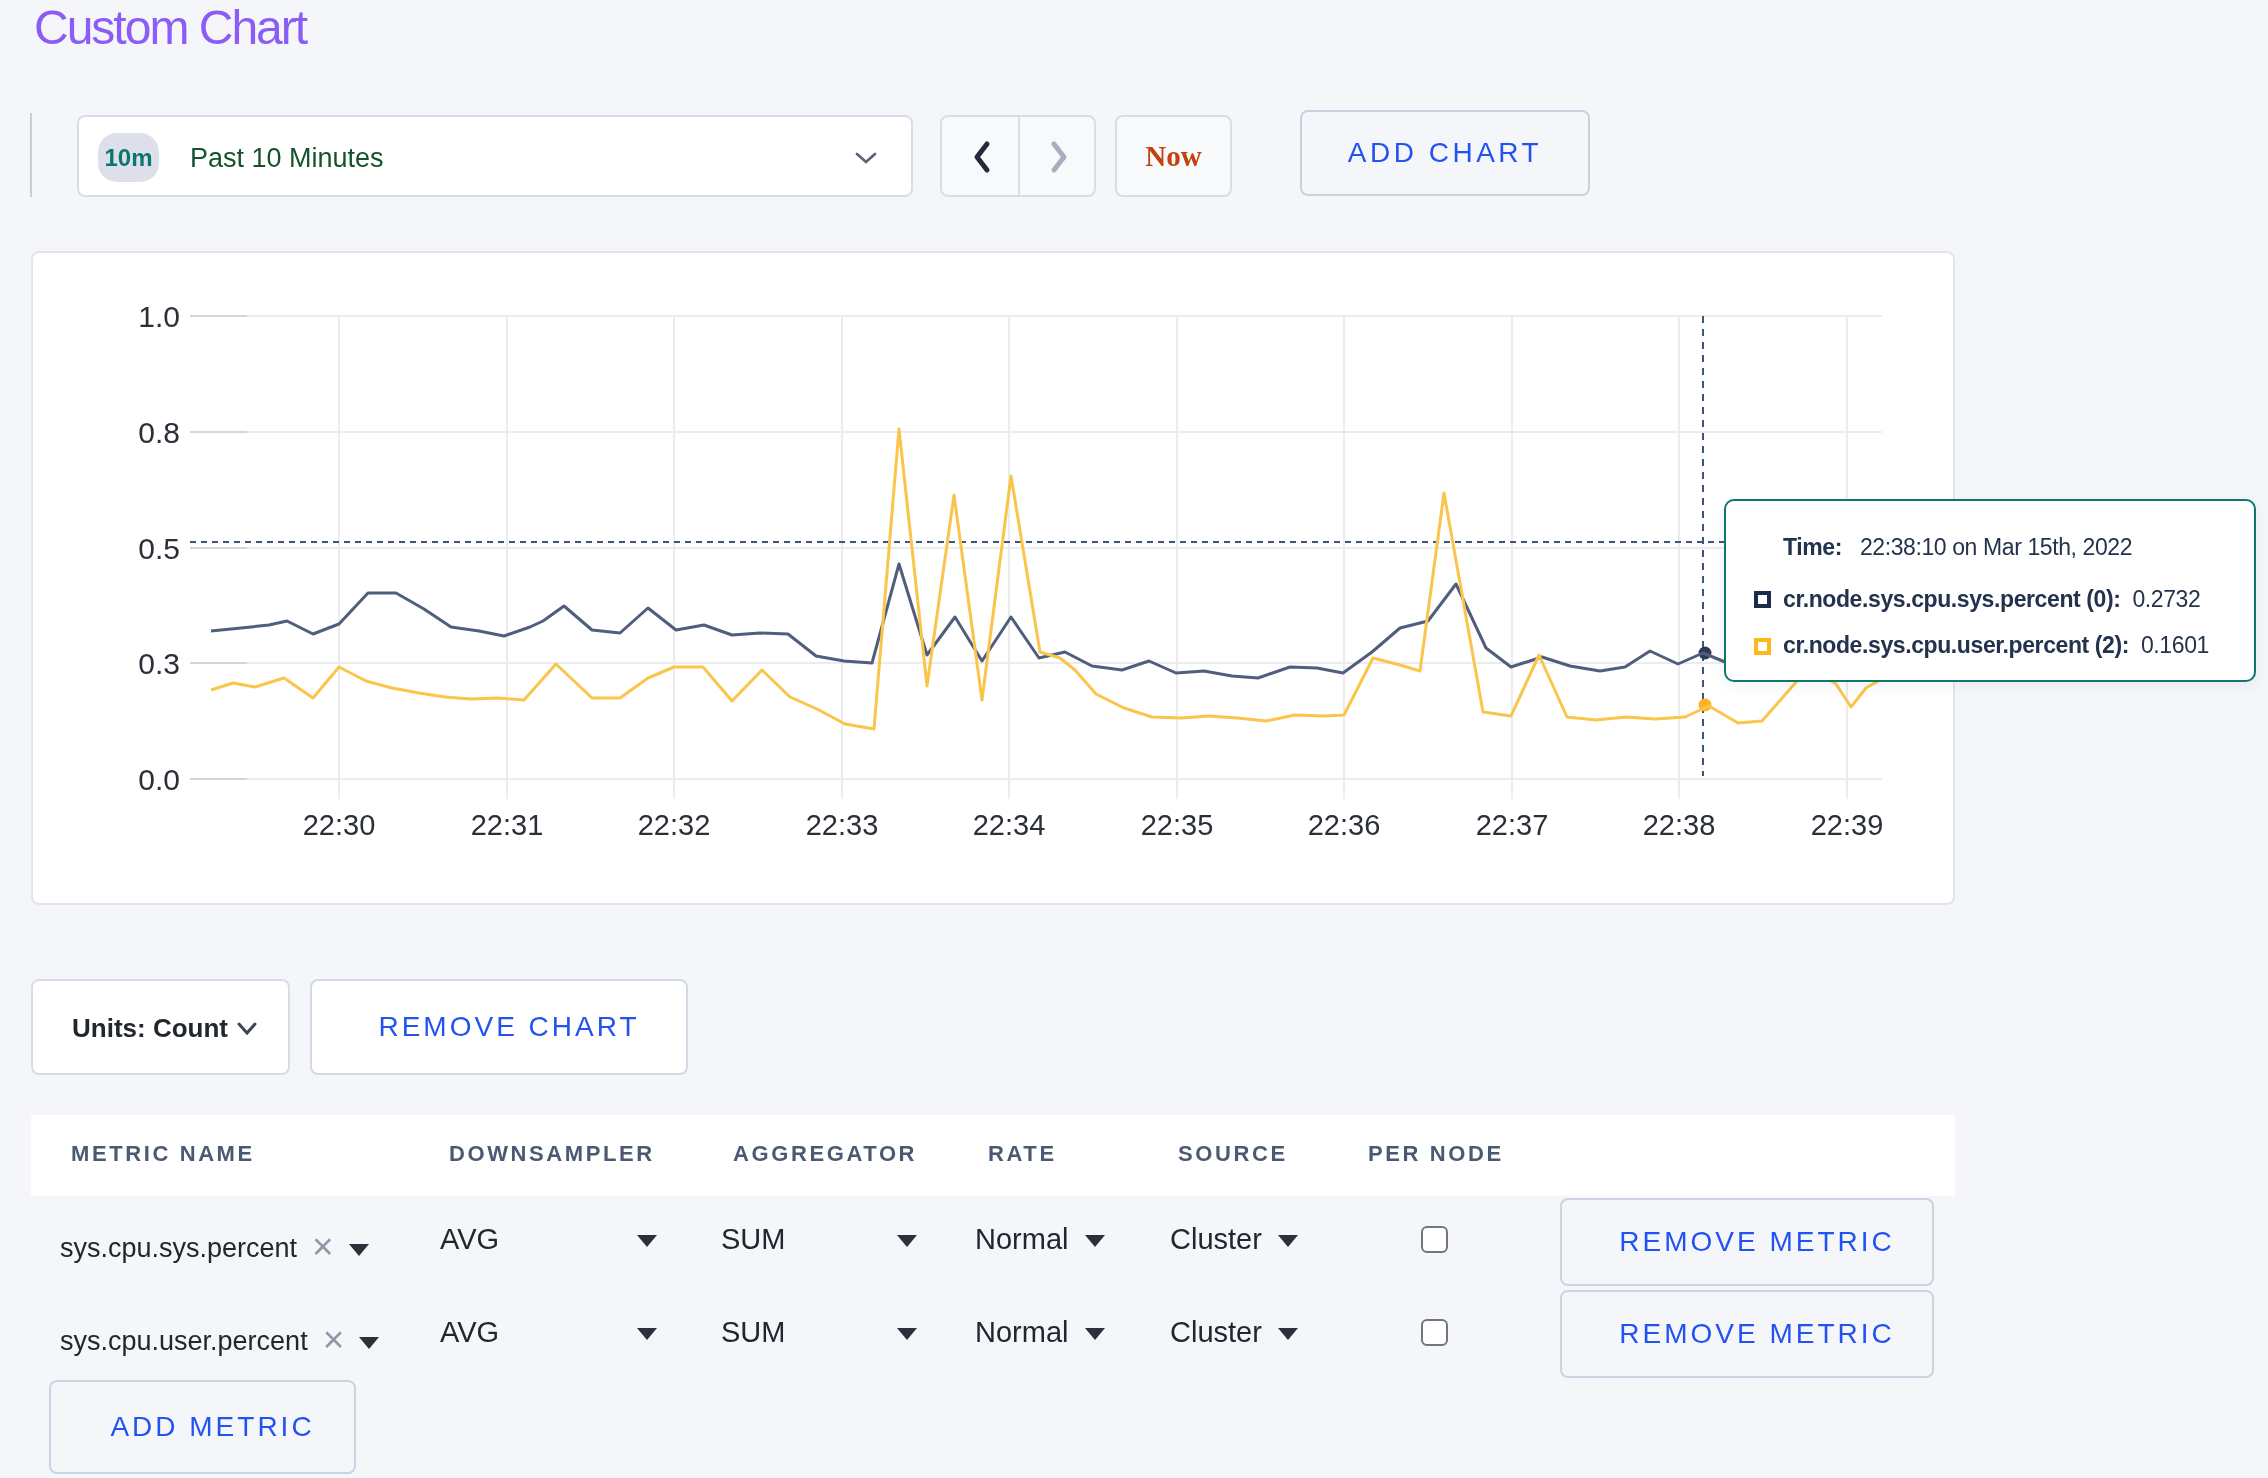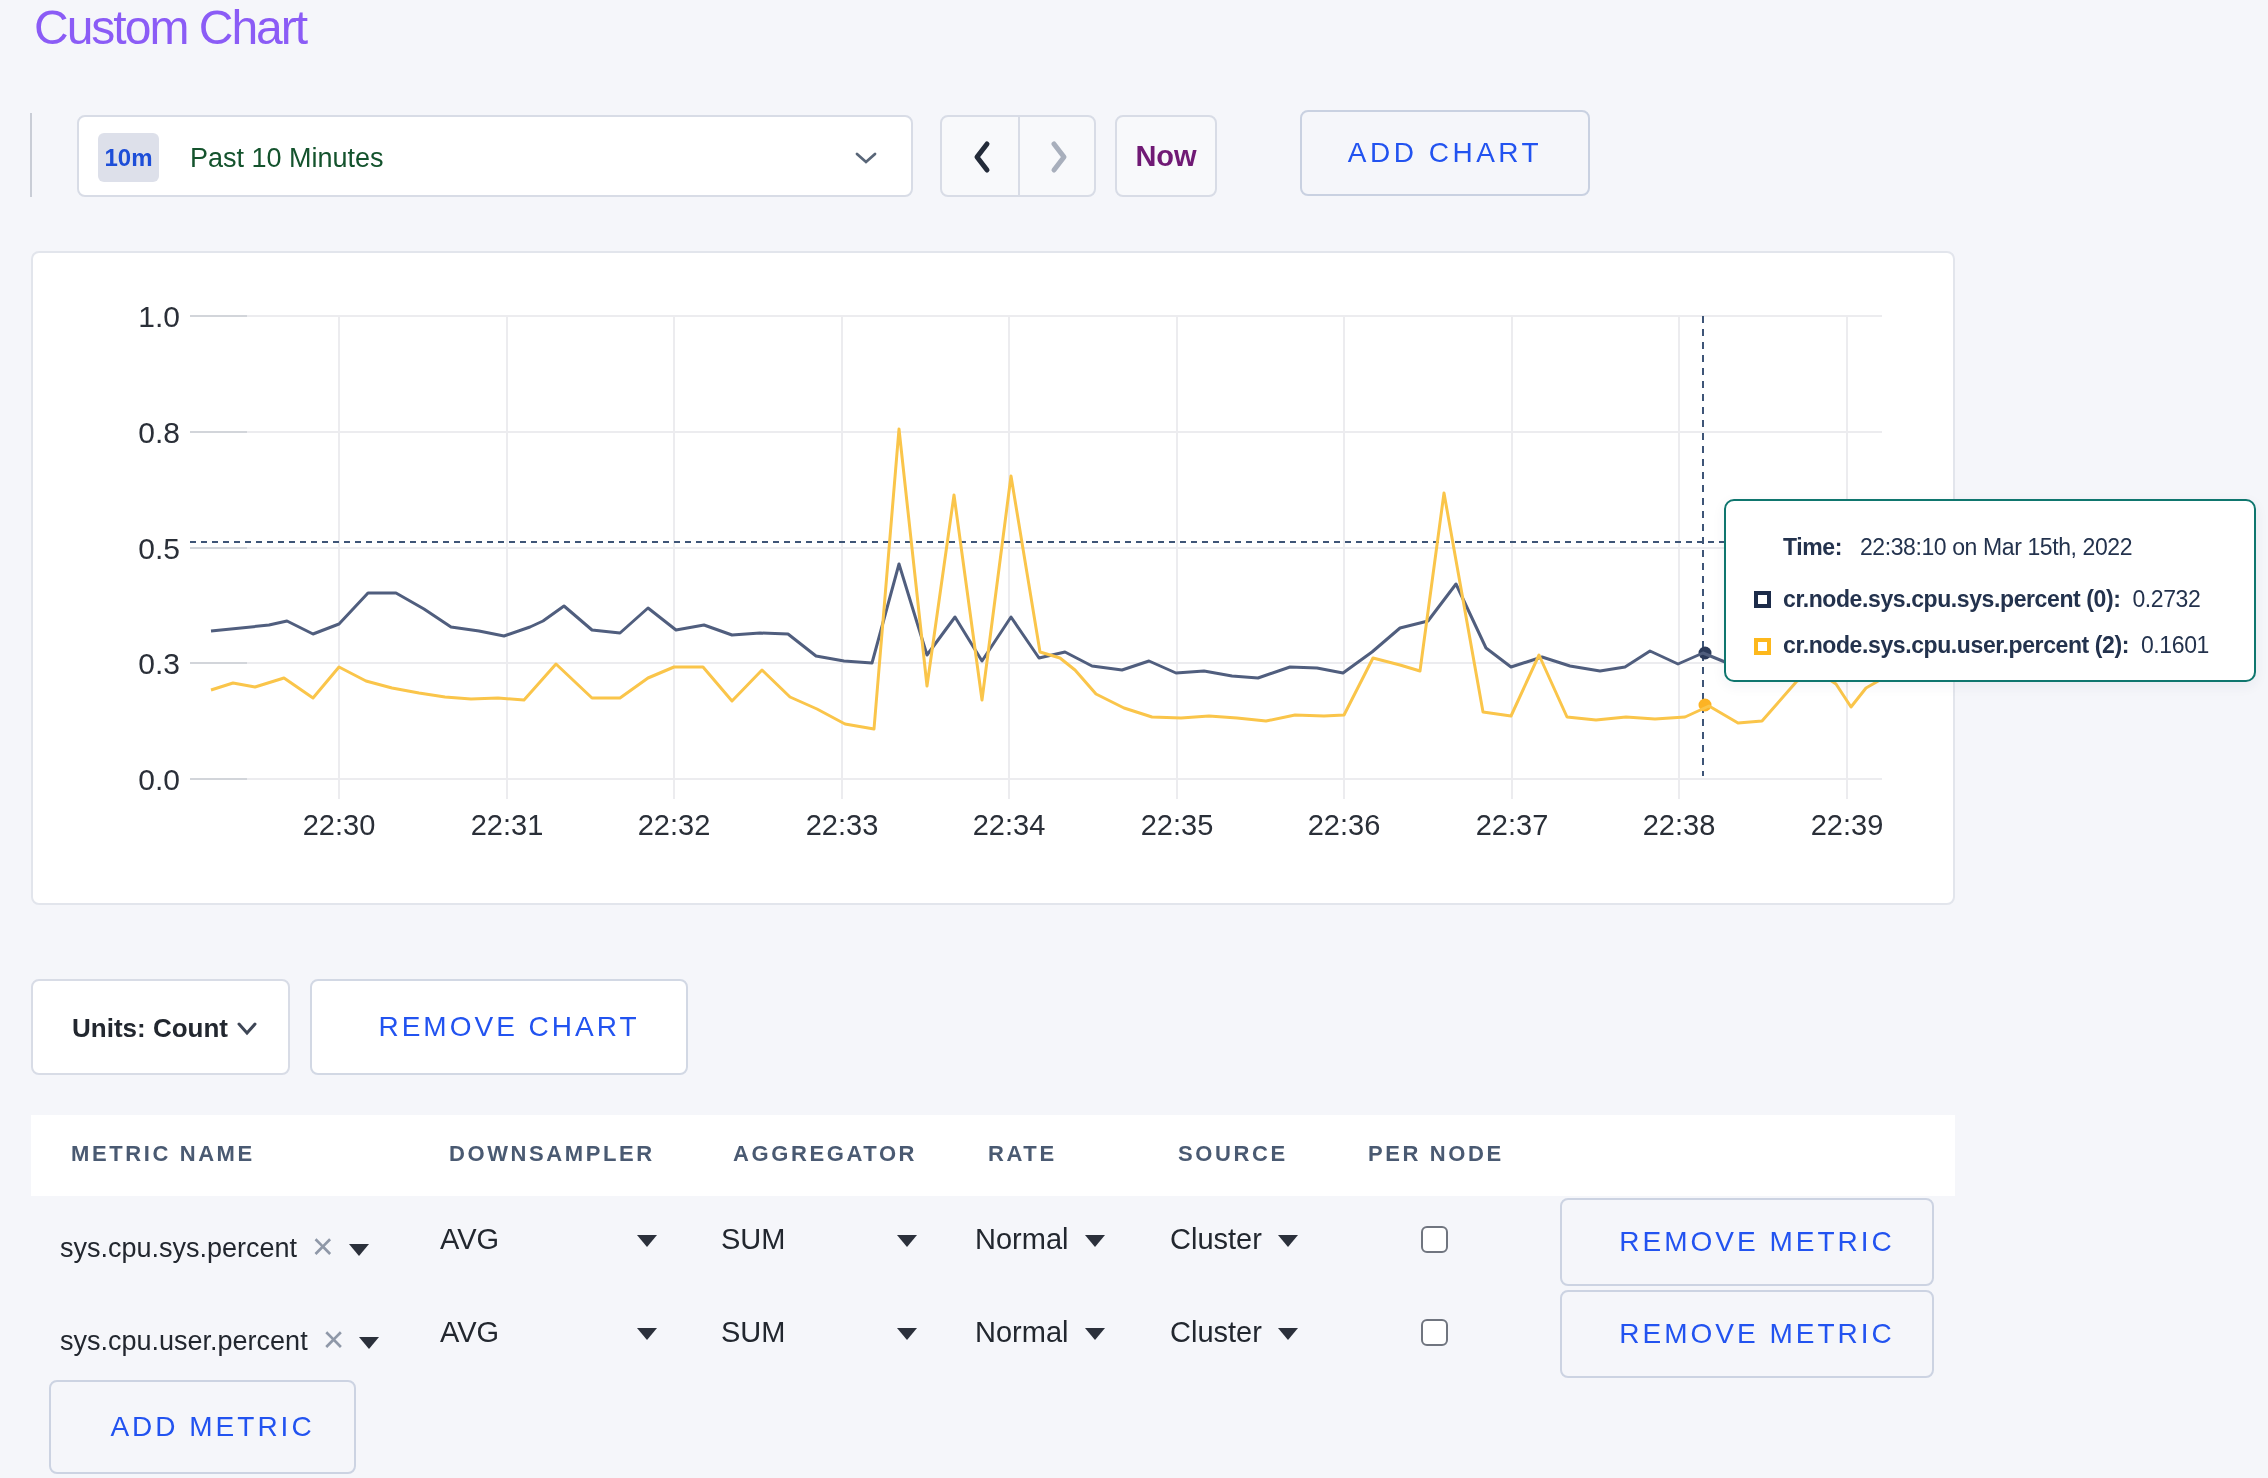--- a/index.html
+++ b/index.html
@@ -2,26 +2,26 @@
 <html><head>
 <meta charset="utf-8">
 <style>
 * { margin:0; padding:0; box-sizing:border-box; }
 html,body { width:2268px; height:1478px; background:#f5f6fa; font-family:"Liberation Sans",sans-serif; overflow:hidden; }
 .abs { position:absolute; }
 .title { position:absolute; left:34px; top:0px; font-size:48px; color:#8b5cf6; letter-spacing:-2px; }
 .vdiv { position:absolute; left:30px; top:113px; width:2px; height:84px; background:#c9cdd6; }
 .btn { position:absolute; background:#fff; border:2px solid #d8dce6; border-radius:8px; }
 .dropdown { left:77px; top:115px; width:836px; height:82px; }
-.badge { position:absolute; left:19px; top:16px; width:61px; height:49px; background:#dde0ea; border-radius:6px; font-size:24px; font-weight:bold; color:#1d4ed8; text-align:center; line-height:49px; }
+.badge { position:absolute; left:19px; top:16px; width:61px; height:49px; background:#dde0ea; border-radius:19px; font-size:24px; font-weight:bold; color:#0f766e; text-align:center; line-height:49px; }
 .ddtext { position:absolute; left:111px; top:26px; font-size:27px; color:#14532d; }
 .chevdown { position:absolute; right:32px; top:30px; width:22px; height:22px; }
 .navgrp { left:940px; top:115px; width:156px; height:82px; background:#f8f9fb; }
 .navdiv { position:absolute; left:76px; top:0px; width:2px; height:78px; background:#d8dce6; }
-.nowbtn { left:1115px; top:115px; width:102px; height:82px; background:#f8f9fb; font-size:29px; font-weight:bold; color:#701a75; text-align:center; line-height:78px; }
+.nowbtn { left:1115px; top:115px; width:117px; height:82px; background:#f8f9fb; font-size:29px; font-weight:bold; color:#c2410c; text-align:center; line-height:78px;font-family:Liberation Serif, serif; }
 .addchart { left:1300px; top:110px; width:290px; height:86px; background:transparent; border-color:#c9d1e1; font-size:28px; color:#2253f0; letter-spacing:3.5px; text-align:center; line-height:82px; }
 .panel { position:absolute; left:31px; top:251px; width:1924px; height:654px; background:#fff; border:2px solid #e2e5ec; border-radius:8px; }
 .tooltip { position:absolute; left:1724px; top:499px; width:532px; height:183px; background:#fff; border:2px solid #0f766e; border-radius:10px; box-shadow:0 4px 14px rgba(40,50,80,0.06); }
 .tt-row { position:absolute; left:0; font-size:23px; color:#23324d; white-space:nowrap; letter-spacing:-0.4px; }
 .sq { position:absolute; width:17px; height:17px; border-width:4px; border-style:solid; }
 .ctlbtn { position:absolute; background:transparent; border:2px solid #d2d8e4; border-radius:8px; font-size:28px; letter-spacing:3px; color:#2253f0; text-align:center;padding-left:20px; }
 .units { left:31px; top:979px; width:259px; height:96px; border-color:#d8dce6;text-align:center; }
 .removechart { left:310px; top:979px; width:378px; height:96px; line-height:92px; background:#fff; }
 .thead { position:absolute; left:31px; top:1115px; width:1924px; height:81px; background:#fff; }
 .th { position:absolute; top:26px; font-size:22px; font-weight:bold; color:#4a5a72; letter-spacing:2.6px; }

